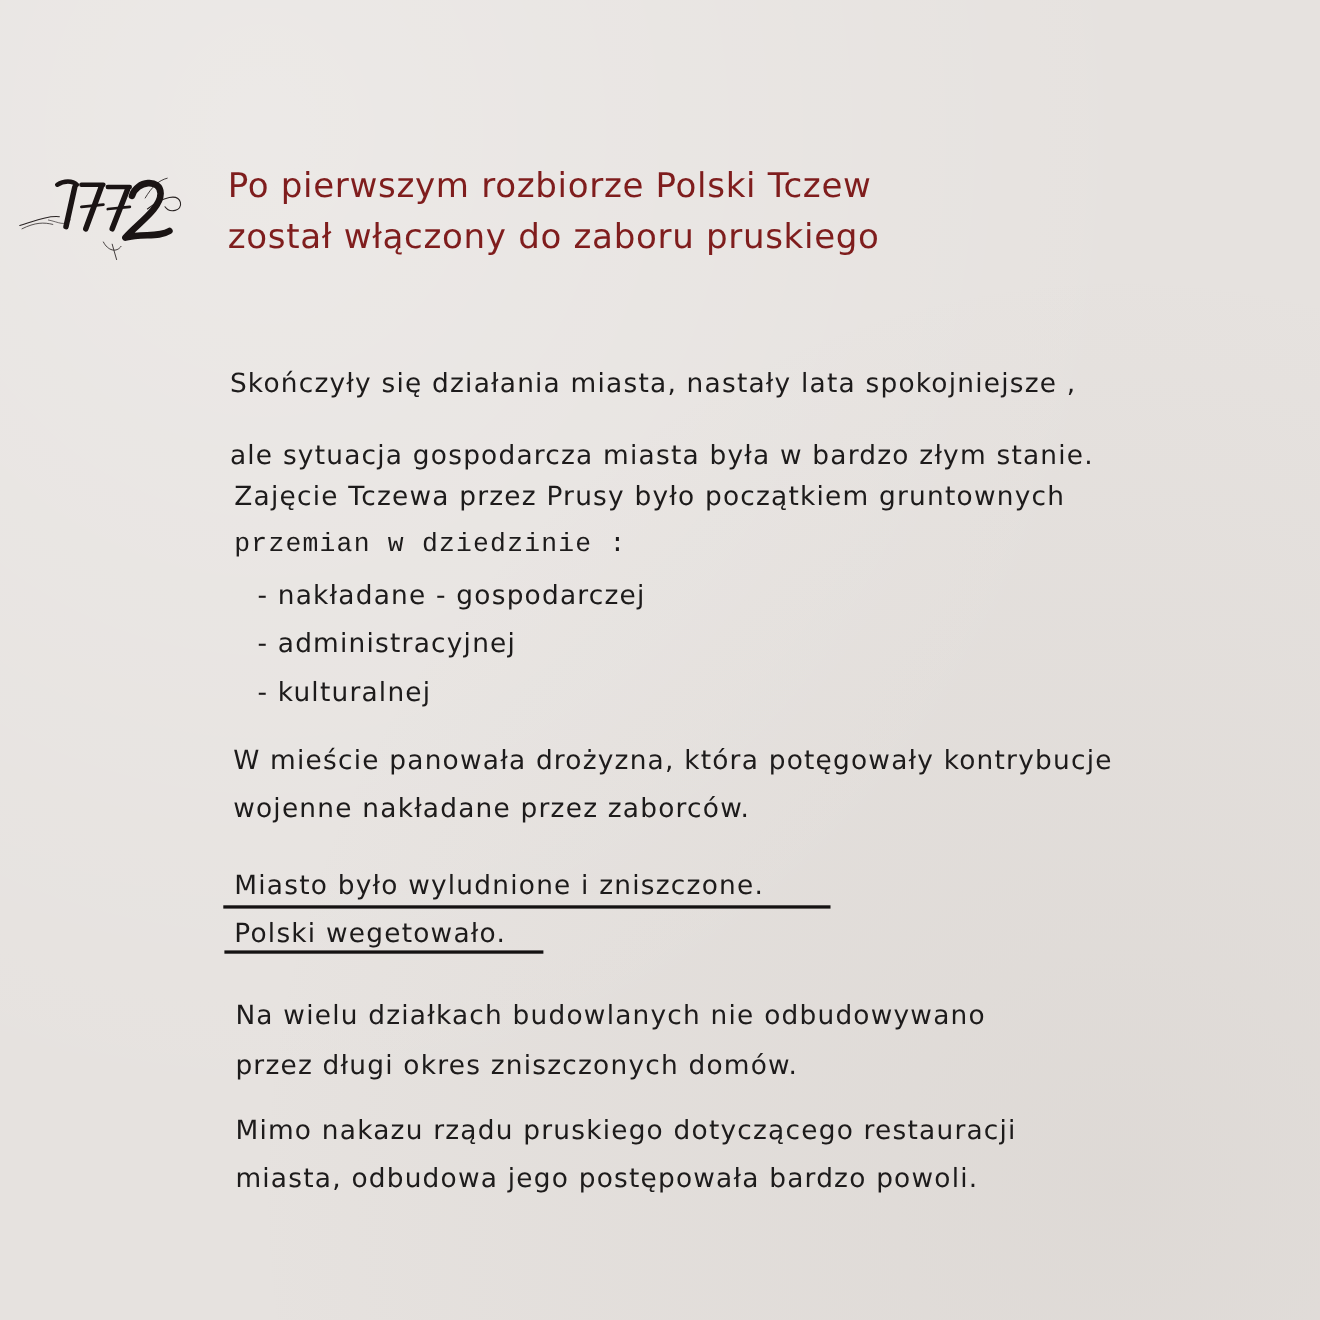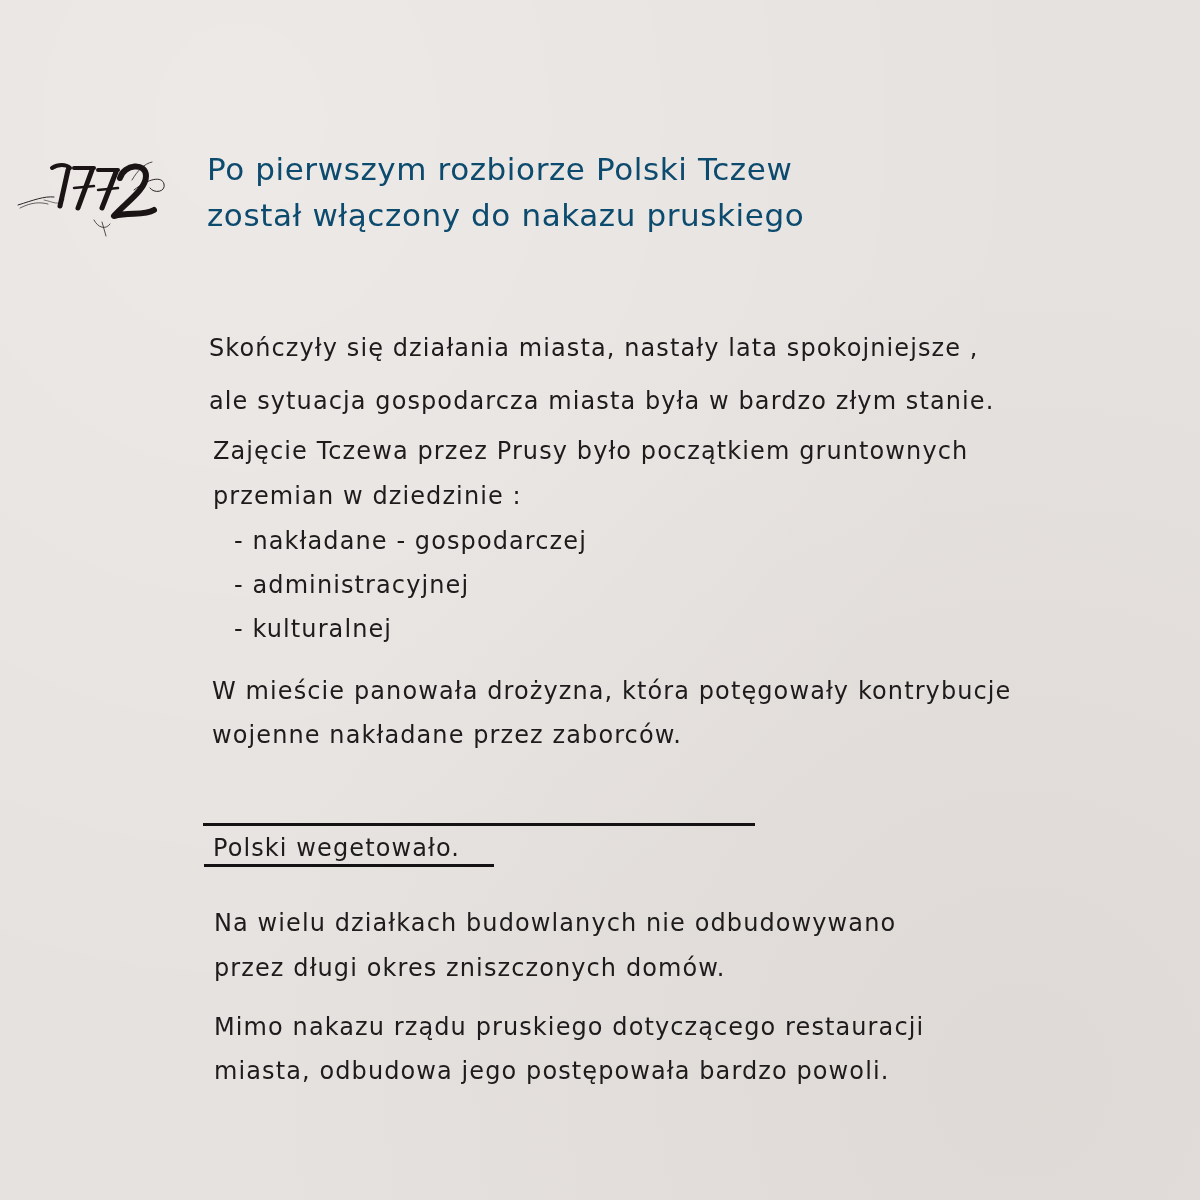--- a/index.html
+++ b/index.html
@@ -29,21 +29,21 @@
     }
 
     .title {
       position: absolute;
       left: 207px;
       top: 146px;
       font-size: 31px;
       line-height: 46px;
       letter-spacing: 0.6px;
       font-weight: 400;
-      color: #0c4a6e;
+      color: #7f1d1d;
       margin: 0;
     }
     .title span { display: block; white-space: nowrap; }
 
     .line {
       position: absolute;
       white-space: pre;
       font-size: 24px;
       line-height: 30px;
       letter-spacing: 1.1px;
@@ -83,35 +83,36 @@
       <path d="M84 20 L 104 20" stroke-width="4"></path>
       <path d="M102 22 L 88 58" stroke-width="5"></path>
       <path d="M84 40 L 104 38" stroke-width="2.5"></path>
 
       <path d="M106 28 C 110 14, 132 12, 132 26 C 132 40, 110 54, 100 66 C 116 62, 130 66, 140 60" stroke-width="6"></path>
     </g>
   </svg>
 
   <h1 class="title">
     <span>Po pierwszym rozbiorze Polski Tczew</span>
-    <span>został włączony do nakazu pruskiego</span>
+    <span>został włączony do zaboru pruskiego</span>
   </h1>
 
   <div class="line" style="left:209px; top:333px;">Skończyły się działania miasta, nastały lata spokojniejsze ,</div>
-  <div class="line" style="left:209px; top:386px;">ale sytuacja gospodarcza miasta była w bardzo złym stanie.</div>
+  <div class="line" style="left:209px; top:399px;">ale sytuacja gospodarcza miasta była w bardzo złym stanie.</div>
 
   <div class="line" style="left:213px; top:436px;">Zajęcie Tczewa przez Prusy było początkiem gruntownych</div>
-  <div class="line" style="left:213px; top:481px;">przemian w dziedzinie :</div>
+  <div class="line" style="left:213px; top:481px;font-family:Liberation Mono, monospace;">przemian w dziedzinie :</div>
   <div class="line" style="left:234px; top:526px;">- nakładane - gospodarczej</div>
   <div class="line" style="left:234px; top:570px;">- administracyjnej</div>
   <div class="line" style="left:234px; top:614px;">- kulturalnej</div>
 
   <div class="line" style="left:212px; top:676px;">W mieście panowała drożyzna, która potęgowały kontrybucje</div>
   <div class="line" style="left:212px; top:720px;">wojenne nakładane przez zaborców.</div>
 
+  <div class="line" style="left:213px; top:790px;">Miasto było wyludnione i zniszczone.</div>
   <div class="underline-bar" style="left:203px; top:823px; width:552px;"></div>
   <div class="line" style="left:213px; top:833px;">Polski wegetowało.</div>
   <div class="underline-bar" style="left:204px; top:864px; width:290px;"></div>
 
   <div class="line" style="left:214px; top:908px;">Na wielu działkach budowlanych nie odbudowywano</div>
   <div class="line" style="left:214px; top:953px;">przez długi okres zniszczonych domów.</div>
 
   <div class="line" style="left:214px; top:1012px;">Mimo nakazu rządu pruskiego dotyczącego restauracji</div>
   <div class="line" style="left:214px; top:1056px;">miasta, odbudowa jego postępowała bardzo powoli.</div>
 </div>

